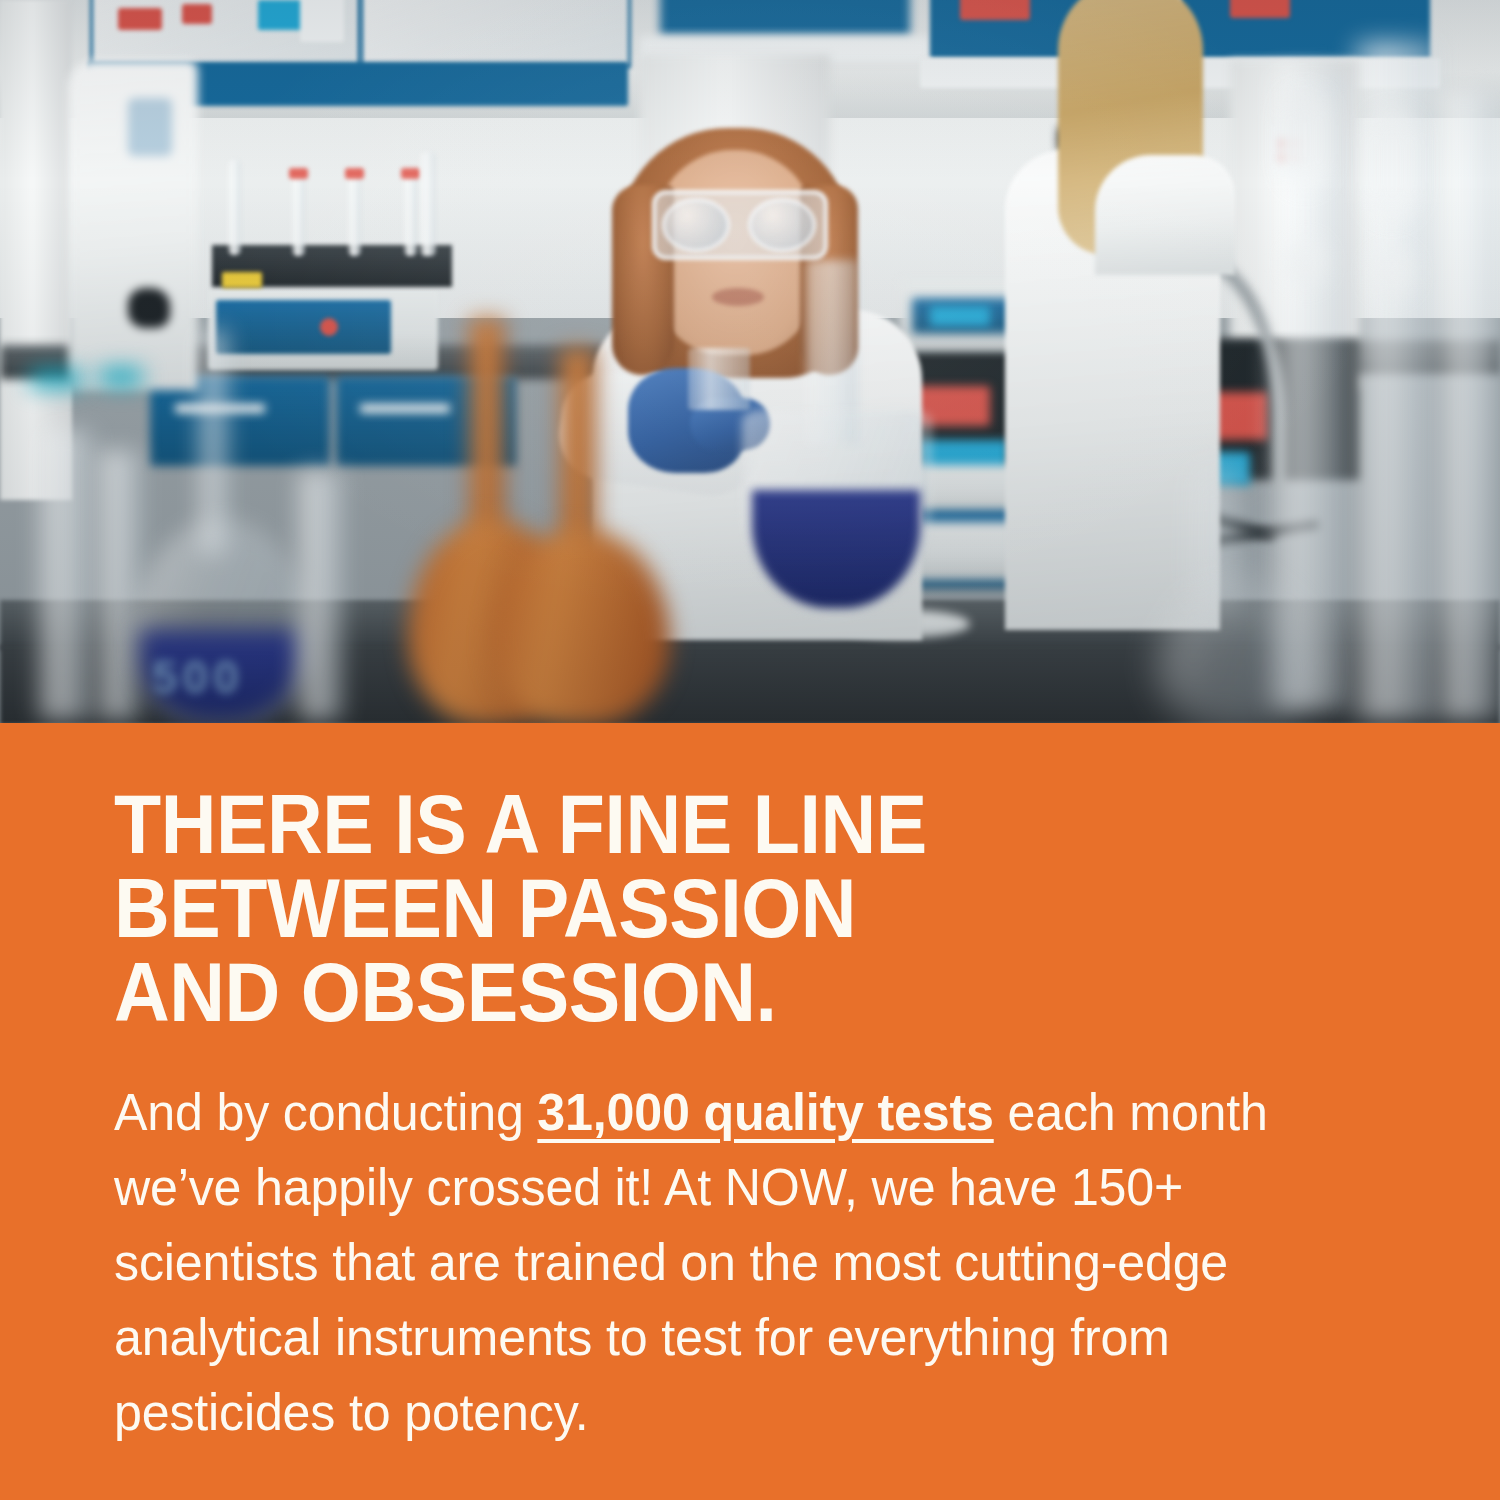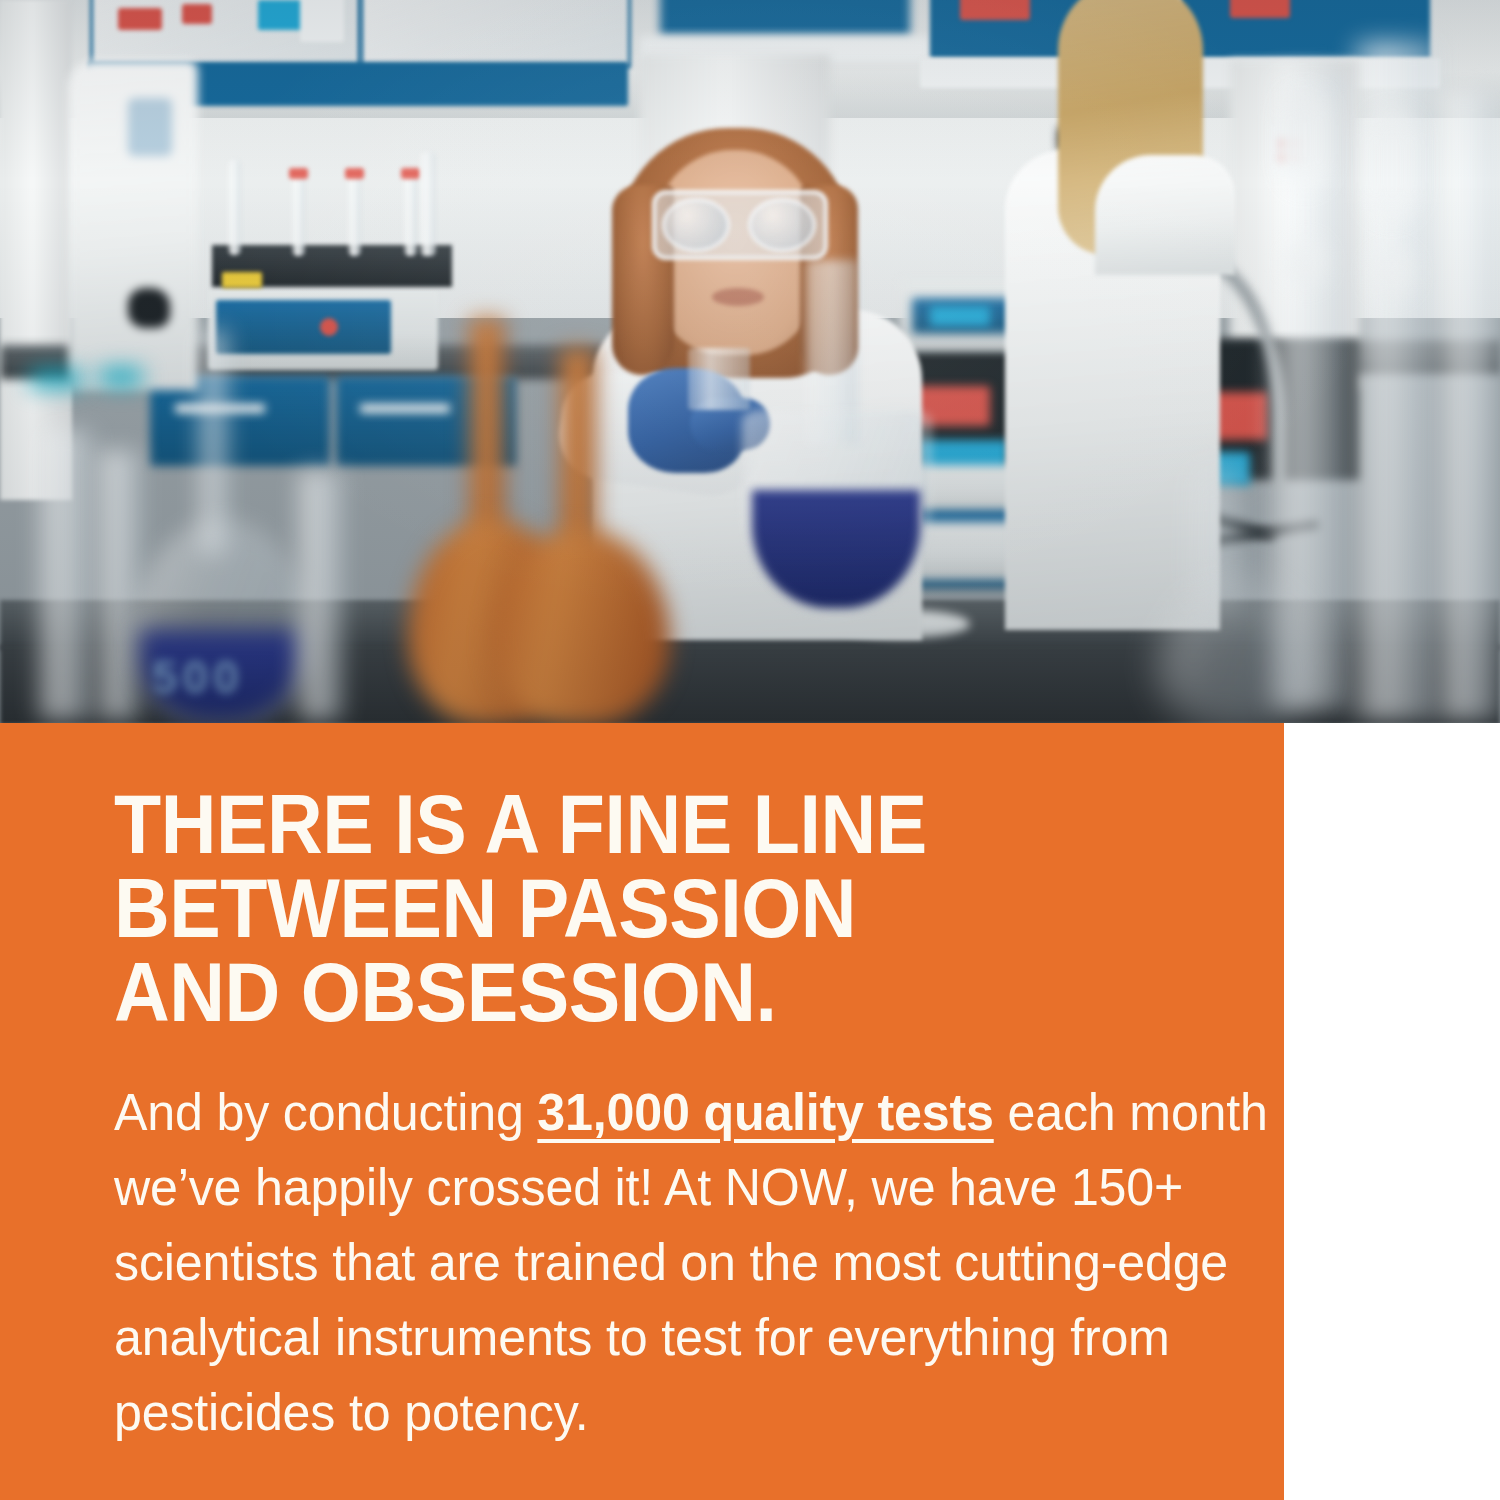--- a/index.html
+++ b/index.html
@@ -197,21 +197,21 @@
       radial-gradient(ellipse at 52% 38%, rgba(255,255,255,.10) 0%, rgba(255,255,255,0) 55%),
       linear-gradient(180deg, rgba(25,35,45,.10) 0%, rgba(25,35,45,0) 25%, rgba(20,28,36,.16) 100%);
     pointer-events: none;
   }
 
   
   .panel {
     position: absolute;
     left: 0;
     top: 723px;
-    width: 1284px;
+    width: 1500px;
     height: 777px;
     background: #e8702a;
   }
 
   .headline {
     position: absolute;
     left: 114px;
     top: 60px;
     width: 1290px;
     margin: 0;

